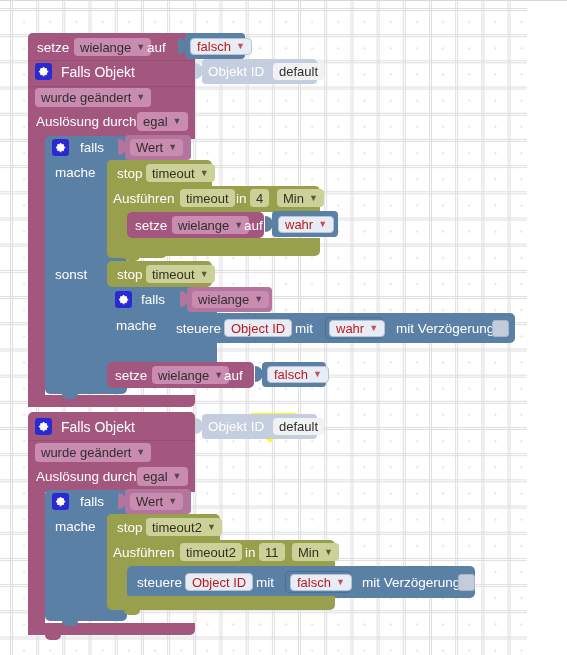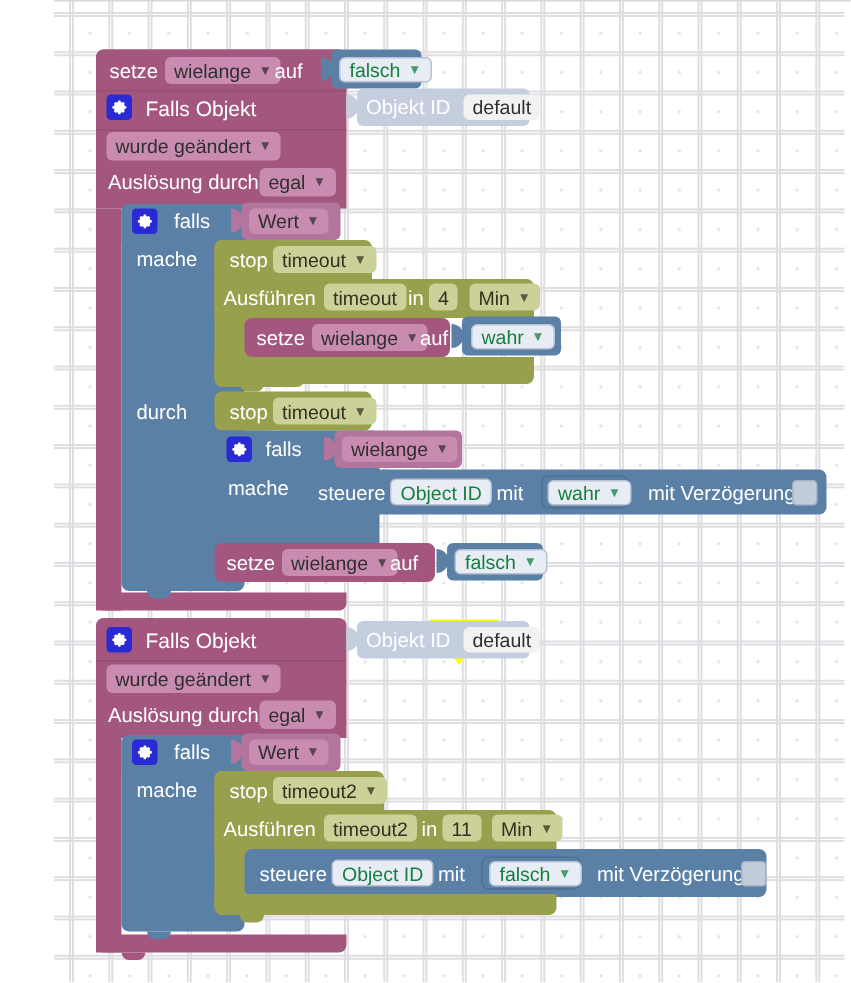--- a/index.html
+++ b/index.html
@@ -15,21 +15,20 @@
     background-image:
       linear-gradient(to right, #dedee2 1px, transparent 1px),
       linear-gradient(to bottom, #dedee2 1px, transparent 1px),
       linear-gradient(to right, #dedee2 1px, transparent 1px),
       linear-gradient(to bottom, #dedee2 1px, transparent 1px);
     background-size:26.2px 26.2px, 26.2px 26.2px, 26.2px 26.2px, 26.2px 26.2px;
     background-position:
       12px 9px, 11px 10px,
       10px 9px, 11px 8px;
     background-repeat:repeat, repeat, repeat, repeat;
-    margin-left:36px;
   }
   
   #gridlayer{
     position:absolute;inset:0;
     background-image:radial-gradient(circle at center, #e2e2e6 0.9px, transparent 1.2px);
     background-size:26.2px 26.2px;
     background-position:11px 9px;
     pointer-events:none;
   }
   #topline{position:absolute;left:0;top:0;width:567px;height:1px;background:#d8d8dc;}
@@ -61,21 +60,21 @@
   .field{
     position:absolute;box-sizing:border-box;
     border-radius:4px;
     font-size:13px;line-height:1;
     display:flex;align-items:center;
     padding:0 6px;white-space:nowrap;
     color:#3a3a3a;
   }
   .fld-rose{background:#c98bb0;color:#2f2f2f;}
   .fld-olive{background:#ccd19a;color:#32321e;}
-  .fld-grey{background:#e8ecf4;color:#15803d;border:1px solid #b9c2d2;}
+  .fld-grey{background:#e8ecf4;color:#b91c1c;border:1px solid #b9c2d2;}
   .fld-white{background:#f2f2f2;color:#2f2f2f;}
   .caret{margin-left:5px;font-size:9px;line-height:1;opacity:.75;}
 
   
   .valblk{position:absolute;border-radius:4px;box-sizing:border-box;}
   .vb-blue{background:#5b80a5;}
   .vb-rose{background:#b3749d;}
 
   
   .plug{
@@ -177,21 +176,21 @@
   </div>
   <div class="lbl" style="left:80px;top:141px;">falls</div>
   <div class="plug vb-rose" style="left:118px;top:139px;"></div>
   <div class="valblk vb-rose" style="left:125px;top:135px;width:66px;height:25px;"></div>
   <div class="field fld-rose" style="left:130px;top:139px;height:17px;">
     <span>Wert</span>
     <span class="caret">▼</span>
   </div>
 
   <div class="lbl" style="left:55px;top:166px;">mache</div>
-  <div class="lbl" style="left:55px;top:268px;">durch</div>
+  <div class="lbl" style="left:55px;top:268px;">sonst</div>
 
   <div class="blk body c-olive" style="left:107px;top:160px;width:60px;height:98px;border-radius:5px;"></div>
 
   <div class="blk body c-olive" style="left:107px;top:160px;width:105px;height:26px;border-radius:5px 5px 0 0;"></div>
   <div class="lbl" style="left:117px;top:167px;">stop</div>
   <div class="field fld-olive" style="left:146px;top:164px;height:18px;">
     <span>timeout</span>
     <span class="caret">▼</span>
   </div>
 

